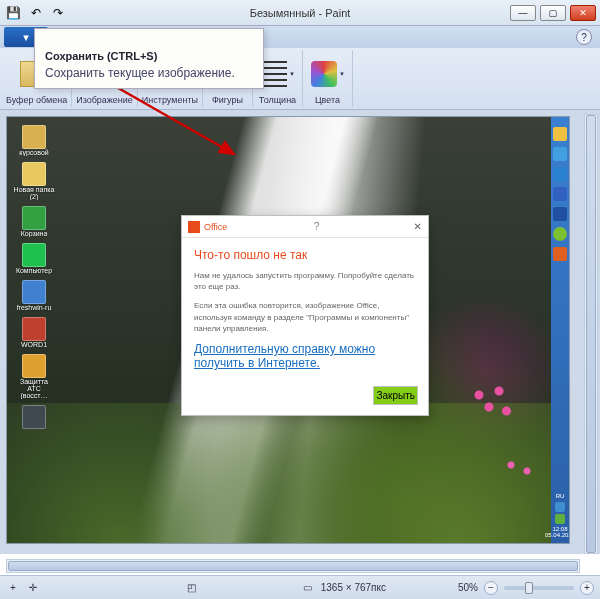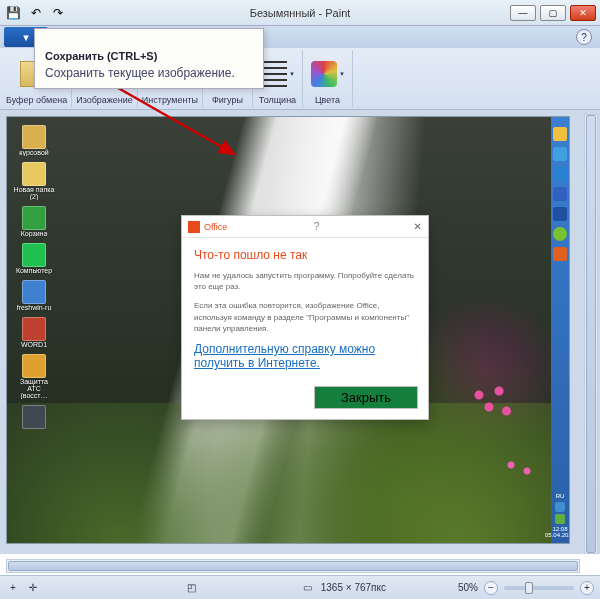--- a/index.html
+++ b/index.html
@@ -69,21 +69,21 @@
 .dialog { position:absolute; left:174px; top:98px; width:248px; background:#fff; border:1px solid #c0c0c0; box-shadow:0 4px 12px rgba(0,0,0,.25); }
 .dlg-hdr { height:22px; display:flex; align-items:center; padding:0 6px; border-bottom:1px solid #e4e4e4; }
 .dlg-logo { width:12px; height:12px; background:#e84a1c; margin-right:4px; }
 .dlg-title { font-size:9px; color:#e84a1c; }
 .dlg-x { margin-left:auto; font-size:10px; color:#666; }
 .dlg-body { padding:10px 12px; }
 .dlg-h { font-size:12px; color:#e84a1c; margin-bottom:8px; }
 .dlg-p { font-size:8px; color:#666; line-height:1.4; margin-bottom:8px; }
 .dlg-link { font-size:12px; color:#1a6fc0; text-decoration:underline; }
 .dlg-ftr { display:flex; justify-content:flex-end; padding:6px 10px 10px; }
-.dlg-btn { font-size:13px; padding:3px 26px; background:#15803d; border:1px solid #c0c0c0; }
+.dlg-btn { font-size:10px; padding:3px 2px; background:#84cc16; border:1px solid #c0c0c0; }
 
 
 .tooltip { position:absolute; left:34px; top:28px; width:230px; background:#fdfdfa; border:1px solid #aab; box-shadow:2px 2px 6px rgba(0,0,0,.15); padding:8px 10px; z-index:20; }
 .tt-title { font-size:11px; font-weight:bold; color:#223; margin-bottom:4px;margin-top:13px; }
 .tt-body { font-size:12px; color:#446; }
 .arrow-svg { position:absolute; left:44px; top:44px; z-index:15; pointer-events:none; }
 
 
 .vscroll { position:absolute; right:2px; top:114px; width:14px; height:440px; background:#e8eef6; border:1px solid #c0cde0; }
 .vthumb { position:absolute; top:0; left:1px; right:1px; height:100%; background:linear-gradient(#d0dcee,#b8c8e0); border:1px solid #98acc8; border-radius:2px; }

